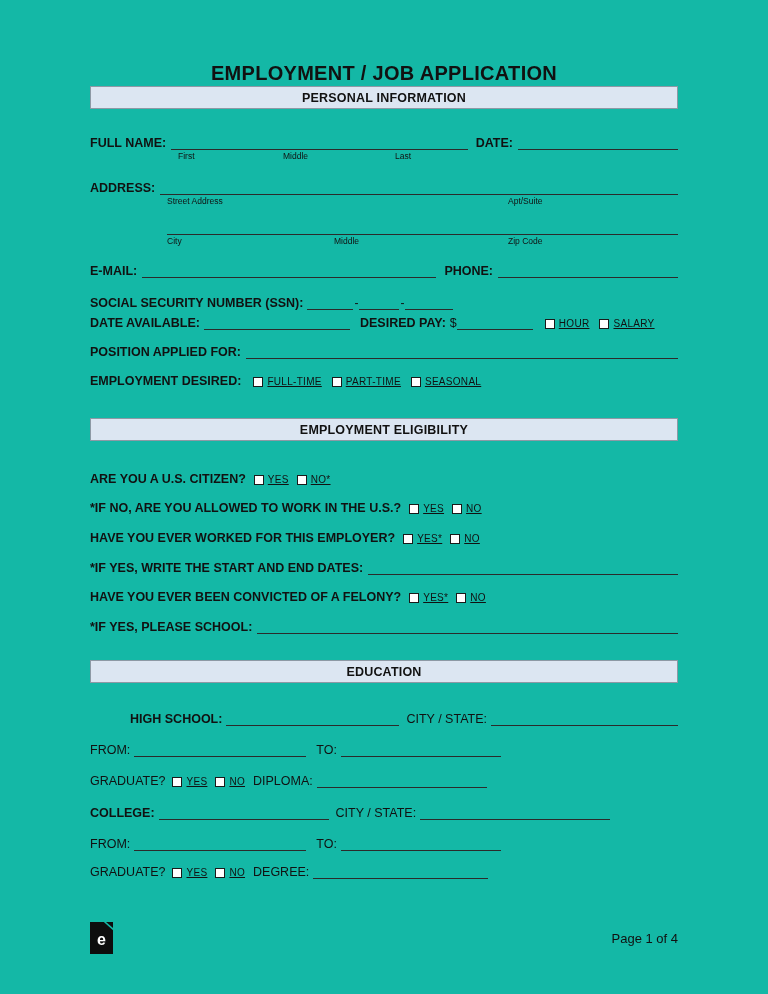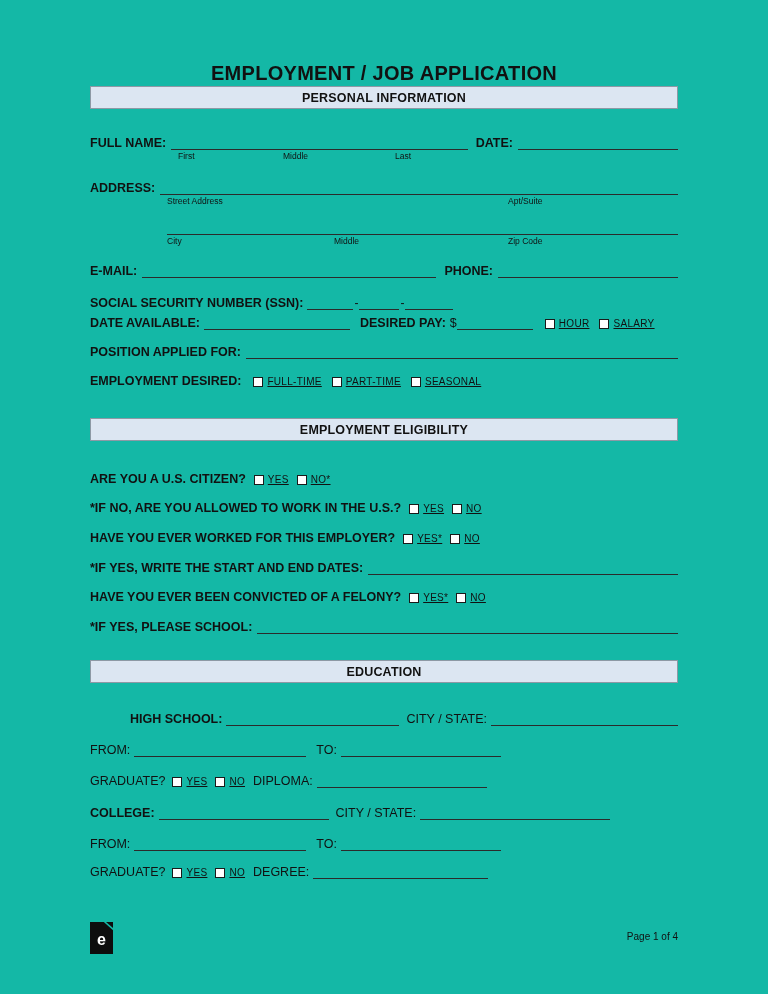--- a/index.html
+++ b/index.html
@@ -95,21 +95,21 @@
     color: #ffffff; font-weight: bold; font-size: 16px; line-height: 16px;
     margin-top: 3px;
   }
   .logo-flap {
     position: absolute; top: 0; right: 0; width: 7px; height: 6px;
     background: #0d0d0d;
     clip-path: polygon(0 0, 100% 0, 100% 100%);
   }
   .page-label {
     position: absolute; right: 90px; top: 931px;
-    font-size: 10px;
+    font-size: 13px;
   }
 </style>
 </head>
 <body>
 
 <div class="page">
   <div class="content">
 
     <h1 class="title">EMPLOYMENT / JOB APPLICATION</h1>
 

